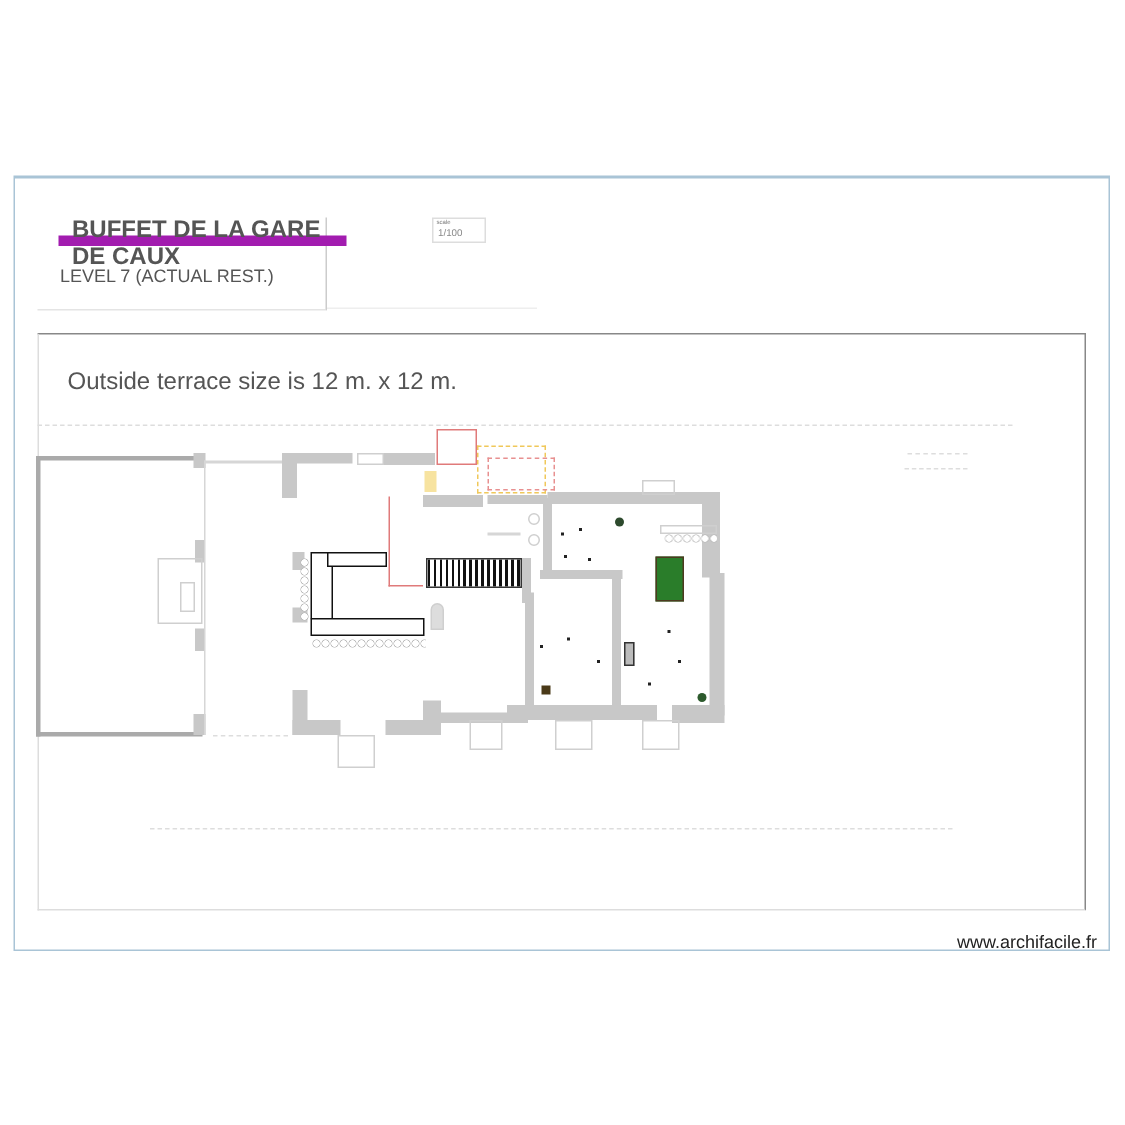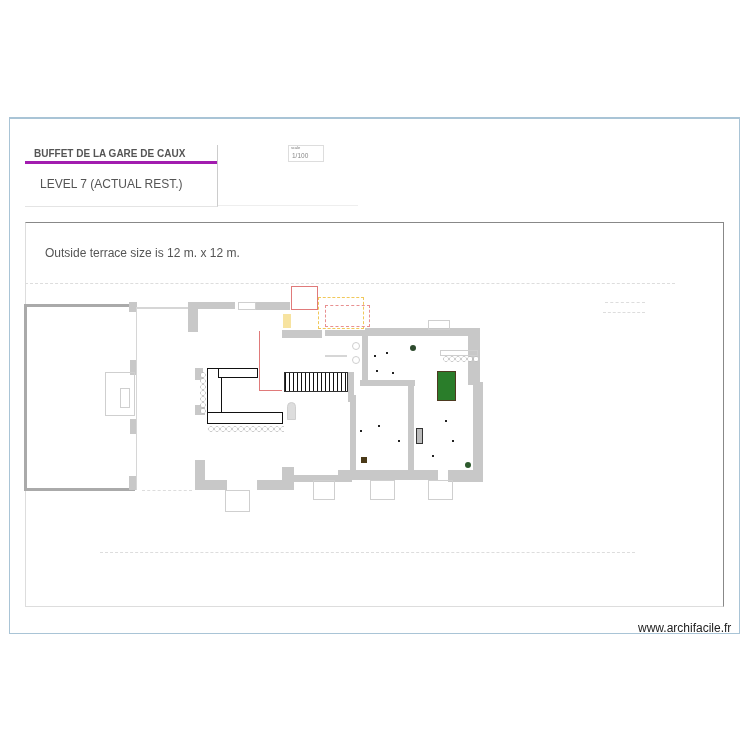--- a/index.html
+++ b/index.html
@@ -1,27 +1,27 @@
 <!DOCTYPE html>
 <html><head>
 <meta charset="utf-8">
 <style>
   html, body { margin:0; padding:0; background:#ffffff; }
   body { width:750px; height:750px; position:relative; overflow:hidden; font-family:"Liberation Sans", sans-serif; }
   .sheet { position:absolute; left:9px; top:117px; width:731px; height:517px; border:1px solid #a9c4d6; border-top:2px solid #a9c4d6; background:#fff; box-sizing:border-box; }
   .abs { position:absolute; }
   .title-box { position:absolute; left:25px; top:145px; width:192px; height:61px; border-right:1px solid #ccc; border-bottom:1px solid #e4e4e4; }
-  .title-head { position:absolute; left:0; top:0; width:192px; height:19px; border-bottom:3px solid #a21caf; font-weight:bold; font-size:10px; color:#555; line-height:18px; padding-left:9px; box-sizing:border-box; }
+  .title-head { position:absolute; left:14px; top:0; width:192px; height:19px; border-bottom:7px solid #a21caf; font-weight:bold; font-size:16px; color:#555; line-height:18px; padding-left:9px; box-sizing:border-box; }
   .title-sub { position:absolute; left:15px; top:32px; font-size:12px; color:#555; }
   .title-rule { position:absolute; left:218px; top:205px; width:140px; height:1px; background:#eee; }
   .scale-box { position:absolute; left:288px; top:145px; width:36px; height:17px; border:1px solid #ddd; box-sizing:border-box; }
   .scale-label { position:absolute; left:2px; top:-1px; font-size:4px; color:#777; }
   .scale-val { position:absolute; left:3px; top:6px; font-size:6.5px; color:#888; }
   .plan-frame { position:absolute; left:25px; top:222px; width:699px; height:385px; border-top:1px solid #888; border-right:1px solid #888; border-left:1px solid #ddd; border-bottom:1px solid #ddd; box-sizing:border-box; }
-  .note { position:absolute; left:45px; top:246px; font-size:12px; color:#555; }
+  .note { position:absolute; left:45px; top:246px; font-size:16px; color:#555; }
   .wall { position:absolute; background:#c8c8c8; }
   .thin { position:absolute; background:#d6d6d6; }
   .outline { position:absolute; border:1px solid #cfcfcf; box-sizing:border-box; }
   .dash { position:absolute; border-top:1px dashed #ddd; }
   .watermark { position:absolute; left:638px; top:621px; font-size:12px; color:#222; }
   .billiard { position:absolute; left:437px; top:371px; width:19px; height:30px; background:#2a7d2a; border:1.5px solid #4d3a20; box-sizing:border-box; }
   .stairs { position:absolute; left:284px; top:372px; width:64px; height:20px; background:repeating-linear-gradient(90deg,#111 0 1.5px,#fff 1.5px 4px); border:1px solid #333; box-sizing:border-box; }
   .counter { position:absolute; border:1.5px solid #111; box-sizing:border-box; background:#fff; }
   .chairs { position:absolute; height:6px; background:radial-gradient(circle at 3px 3px, #fff 2px, #bbb 2.4px, transparent 3px); background-size:6px 6px; }
   .chairs-v { position:absolute; width:6px; background:radial-gradient(circle at 3px 3px, #fff 2px, #bbb 2.4px, transparent 3px); background-size:6px 6px; }

